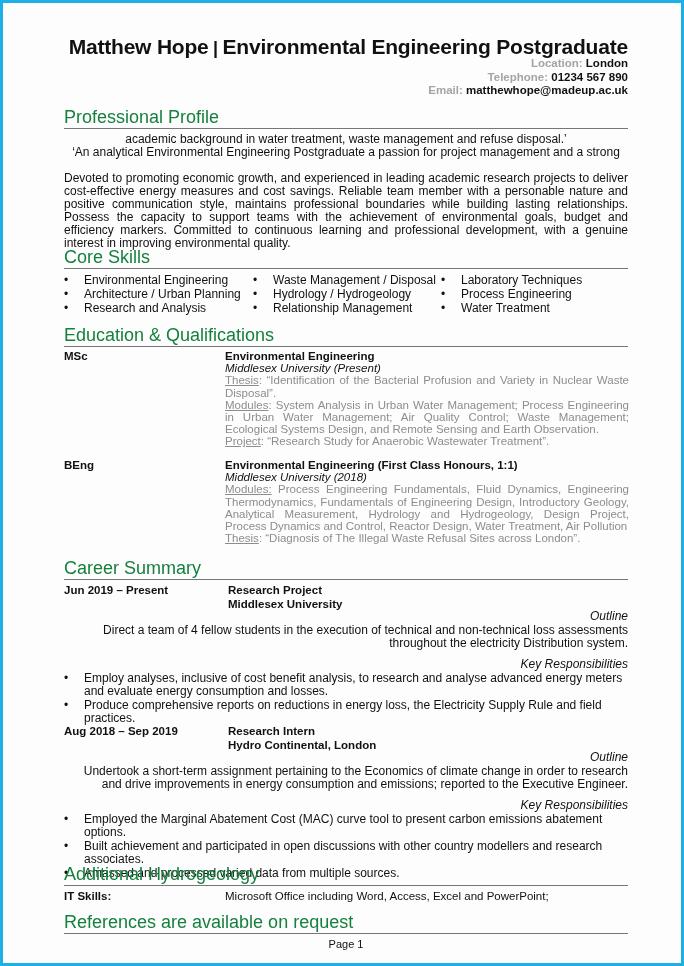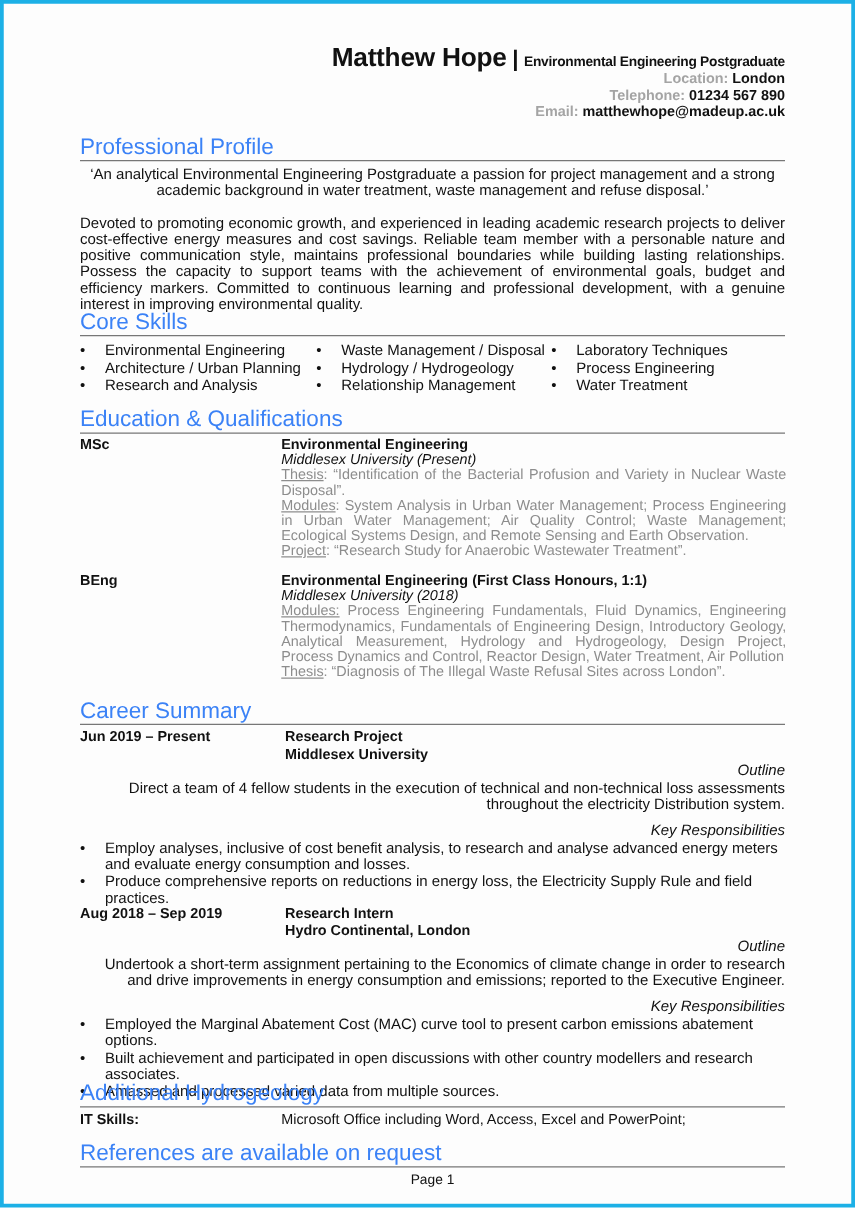--- a/index.html
+++ b/index.html
@@ -6,28 +6,28 @@
   html, body { width: 684px; height: 966px; overflow: hidden; background: #ffffff; }
   body { font-family: "Liberation Sans", sans-serif; color: #111; }
   .page {
     position: absolute; left: 0; top: 0; width: 684px; height: 966px;
     border: 3px solid #1cb0e6; background: #fdfdfd;
   }
   .content { position: absolute; left: 61px; top: 0; width: 564px; }
   .hdr-title { position: absolute; top: 32px; right: 0; white-space: nowrap; text-align: right; }
   .hdr-name { font-weight: bold; font-size: 21px; letter-spacing: -0.2px; }
   .hdr-sep { font-size: 18px; font-weight: bold; }
-  .hdr-role { font-weight: bold; font-size: 11px; letter-spacing: -0.2px; }
+  .hdr-role { font-weight: bold; font-size: 21px; letter-spacing: -0.2px; }
   .contact { position: absolute; right: 0; text-align: right; font-size: 11.5px; font-weight: bold; white-space: nowrap; }
   .contact .lbl { color: #a4a4a4; }
   .contact .val { color: #111; }
 
   .sec-h {
     position: absolute; left: 0; width: 564px; font-size: 18px; font-weight: normal;
-    border-bottom: 1.5px solid #777; line-height: 20px; padding-bottom: 1px; color: #3b82f6;
+    border-bottom: 1.5px solid #777; line-height: 20px; padding-bottom: 1px; color: #15803d;
   }
   .p { position: absolute; left: 0; width: 564px; font-size: 12px; line-height: 13px; text-align: right; }
   .quote { text-align: center; }
   .justify { text-align: justify; text-align-last: left; }
   .skills { position: absolute; left: 0; top: 270px; width: 564px; font-size: 12px; line-height: 14px; }
   .skill-col { position: absolute; top: 0; }
   .skill-item { position: relative; padding-left: 20px; white-space: nowrap; }
   .bullet { position: absolute; left: 0; top: 0; }
 
   .edu-deg { position: absolute; left: 0; font-size: 11.5px; font-weight: bold; }
@@ -66,22 +66,22 @@
       <span class="lbl">Telephone:</span>
       <span class="val">01234 567 890</span>
     </div>
     <div class="contact" style="top:81px">
       <span class="lbl">Email:</span>
       <span class="val">matthewhope@madeup.ac.uk</span>
     </div>
 
     <div class="sec-h" style="top:104px">Professional Profile</div>
     <div class="p quote" style="top:130px">
+      <div>academic background in water treatment, waste management and refuse disposal.’</div>
       <div>‘An analytical Environmental Engineering Postgraduate a passion for project management and a strong</div>
-      <div>academic background in water treatment, waste management and refuse disposal.’</div>
     </div>
     <div class="p justify" style="top:169px">Devoted to promoting economic growth, and experienced in leading academic research projects to deliver cost-effective energy measures and cost savings. Reliable team member with a personable nature and positive communication style, maintains professional boundaries while building lasting relationships. Possess the capacity to support teams with the achievement of environmental goals, budget and efficiency markers. Committed to continuous learning and professional development, with a genuine interest in improving environmental quality.</div>
 
     <div class="sec-h" style="top:244px">Core Skills</div>
     <div class="skills">
       <div class="skill-col" style="left:0">
         <div class="skill-item"><span class="bullet">•</span><span>Environmental Engineering</span></div>
         <div class="skill-item"><span class="bullet">•</span><span>Architecture / Urban Planning</span></div>
         <div class="skill-item"><span class="bullet">•</span><span>Research and Analysis</span></div>
       </div>

